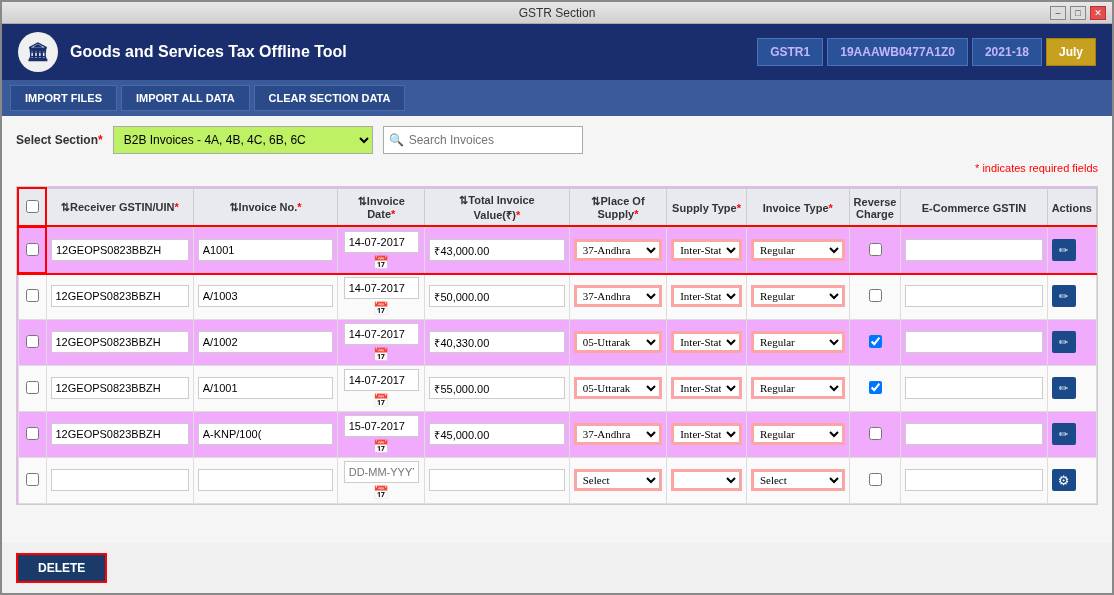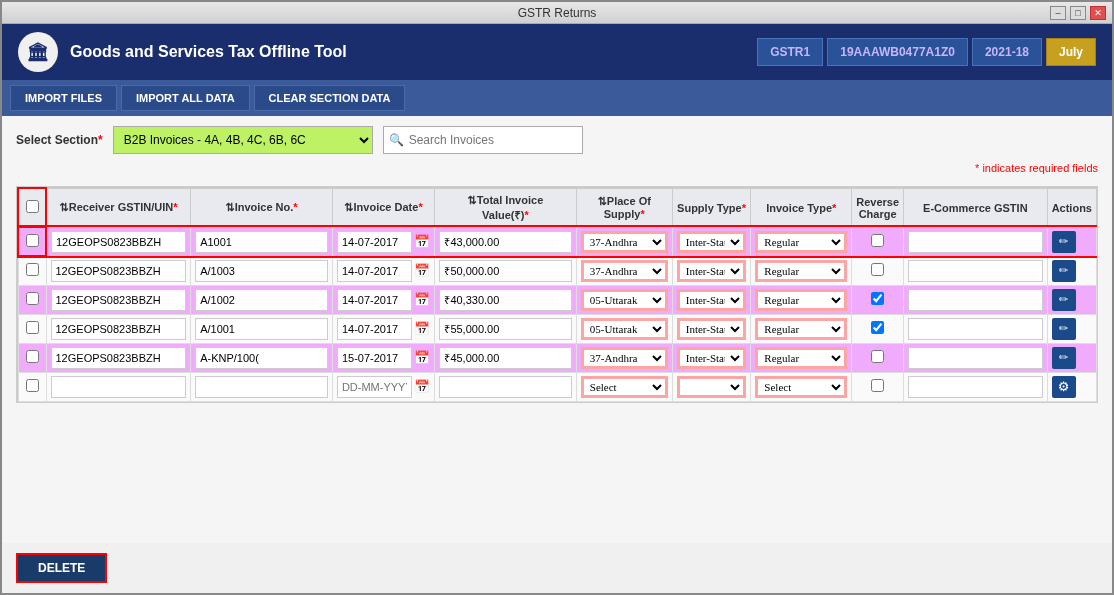--- a/index.html
+++ b/index.html
@@ -38,37 +38,37 @@
     .table-container { border: 1px solid #ccc; background: #f0abfc; overflow: hidden; margin-top: 12px; }
     table { width: 100%; border-collapse: collapse; font-size: 11px; }
     thead tr { background: #e8eaf0; }
     thead th { border: 1px solid #ccc; padding: 5px 4px; text-align: center; font-weight: bold; color: #333; font-size: 11px; vertical-align: middle; }
     tbody tr { border-bottom: 1px solid #e0e0e0; }
     tbody tr:nth-child(even) { background: #fafafa; }
     tbody td { border: 1px solid #ddd; padding: 3px 4px; text-align: center; vertical-align: middle; }
 
     .td-input { width: 100%; border: 1px solid #ccc; padding: 2px 4px; font-size: 11px; height: 22px; }
     .td-select { width: 100%; border: 3px solid #fca5a5; padding: 1px 2px; font-size: 11px; height: 22px; background: white; font-family: Liberation Serif, serif; }
-    .td-date { display: flex; align-items: center; gap: 2px; }
+    .td-date { display: flex; align-items: center; gap: 2px; flex-direction: column; }
     .td-date input { border: 1px solid #ccc; padding: 2px 4px; font-size: 11px; height: 22px; width: 80px; }
     .cal-icon { cursor: pointer; font-size: 13px; color: #555; }
 
     .edit-btn { background: #1a4a8a; color: white; border: none; width: 24px; height: 22px; cursor: pointer; font-size: 11px; display: flex; align-items: center; justify-content: center; border-radius: 2px; }
     .add-btn { background: #1a4a8a; color: white; border: none; width: 24px; height: 22px; cursor: pointer; font-size: 13px; display: flex; align-items: center; justify-content: center; border-radius: 2px; }
 
     .delete-section { padding: 10px 14px; }
     .delete-btn { background: #1a3a6a; color: white; border: 2px solid red; padding: 6px 20px; font-size: 12px; font-weight: bold; cursor: pointer; }
   </style>
 </head>
 <body>
 
 <div class="window-frame">
 
   <div class="title-bar">
-    <span>GSTR Returns</span>
+    <span>GSTR Section</span>
     <div class="window-controls">
       <div class="win-btn minimize">–</div>
       <div class="win-btn maximize">□</div>
       <div class="win-btn close">✕</div>
     </div>
   </div>
 
   <div class="header">
     <div class="header-left">
       <div class="logo-circle">🏛</div>

